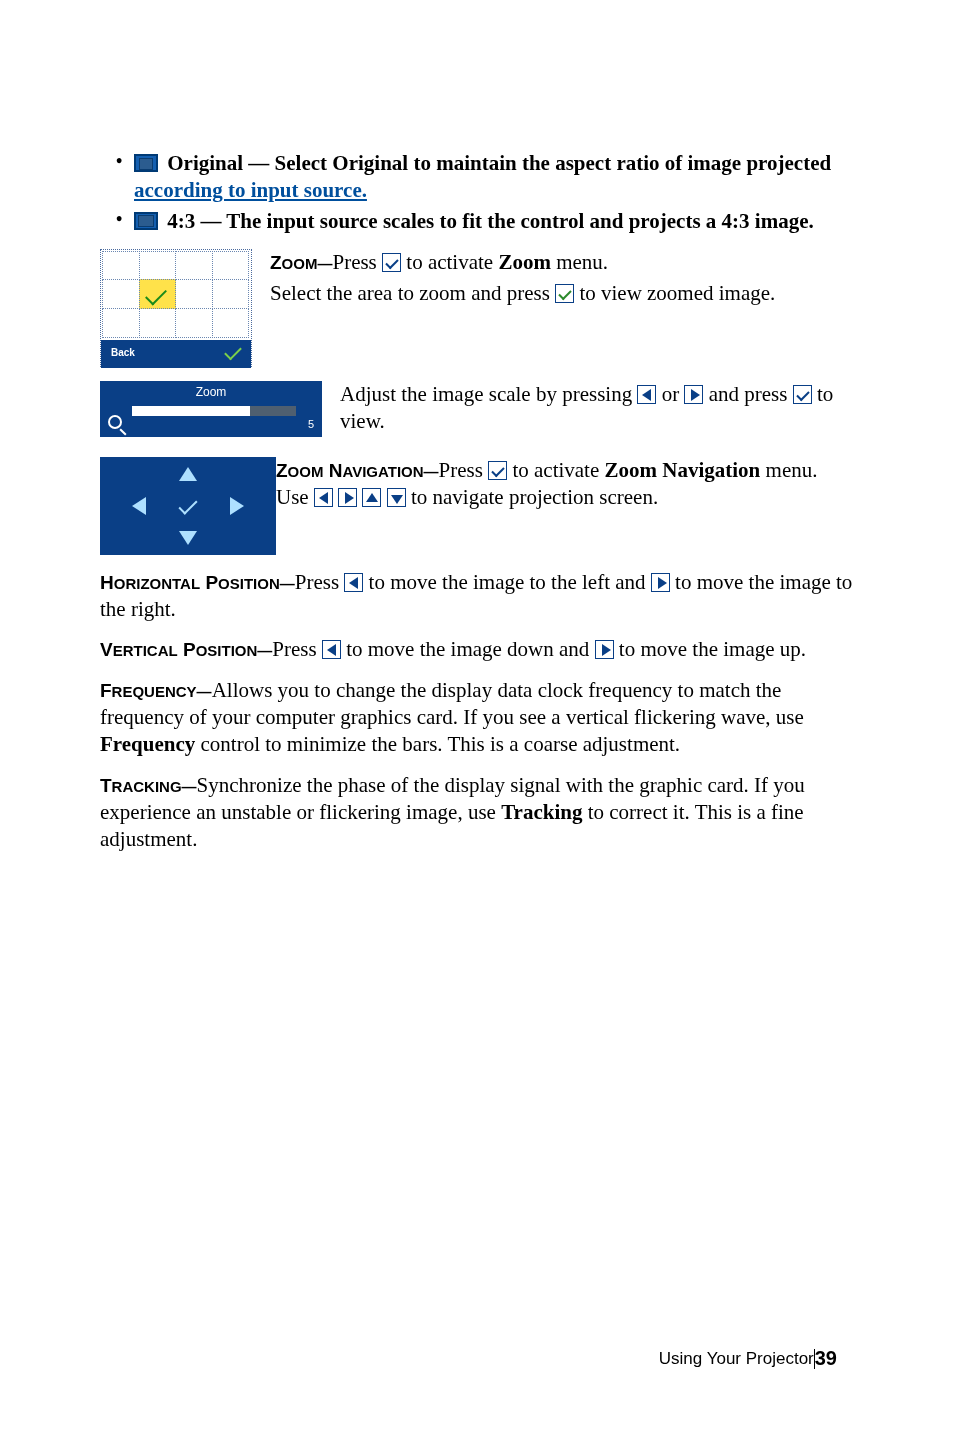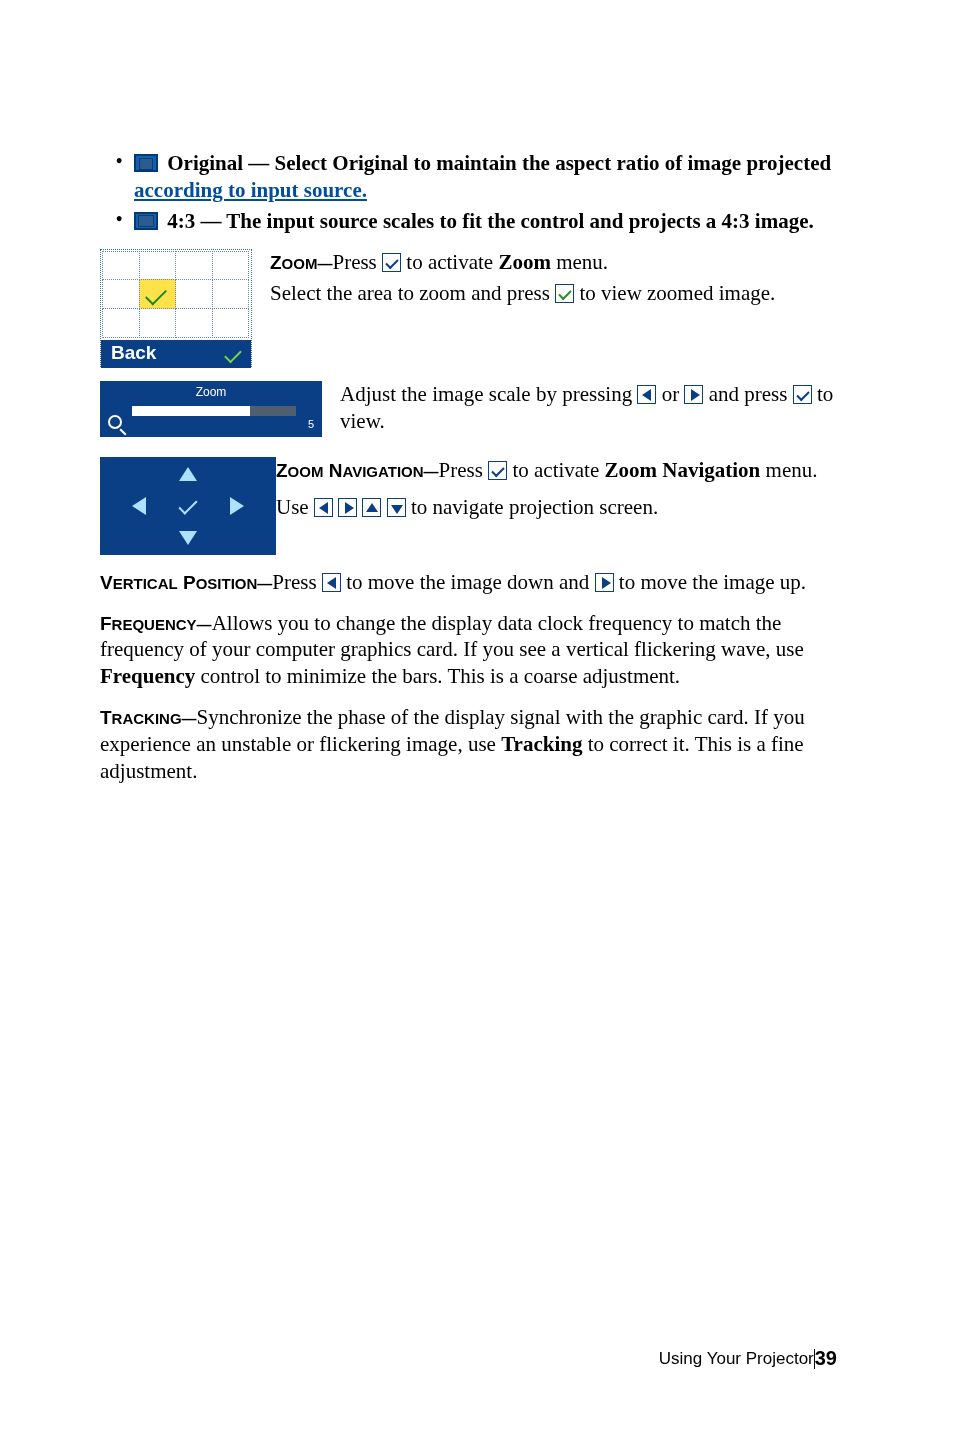--- a/index.html
+++ b/index.html
@@ -49,21 +49,21 @@
   }
   .zoom-grid div { border:1px dotted #6b87b1; margin:-1px 0 0 -1px; }
   .zoom-grid .sel { background:#ffe24a; position:relative; }
   .zoom-grid .sel::after {
     content:""; position:absolute; left:6px; top:9px; width:18px; height:9px;
     border-left:2px solid #1a8a1a; border-bottom:2px solid #1a8a1a;
     transform: rotate(-45deg);
   }
   .zoom-back {
     height:28px; background:#0a3f86; color:#fff; font-family: Arial, sans-serif;
-    font-size:19px; font-weight:bold; display:flex; align-items:center;
+    font-size:10px; font-weight:bold; display:flex; align-items:center;
     justify-content: space-between; padding:0 10px;
   }
   .zoom-back .chk::after {
     content:""; display:inline-block; width:14px; height:7px;
     border-left:2px solid #7bd04a; border-bottom:2px solid #7bd04a;
     transform: rotate(-45deg);
   }
 
   .zoom-text { flex:1; }
 
@@ -237,26 +237,29 @@
       <div class="arr up"></div>
       <div class="arr down"></div>
       <div class="arr left"></div>
       <div class="arr right"></div>
       <div class="chk"></div>
     </div>
     <div style="flex:1;">
       <div>
         <span class="smallcaps">Z</span><span class="smallcaps sc-sm">OOM</span><span class="smallcaps"> N</span><span class="smallcaps sc-sm">AVIGATION—</span><span>Press </span><span class="key check"></span><span> to activate </span><span class="strong-body">Zoom Navigation</span><span> menu.</span>
       </div>
-      <div style="margin-top:10px;">
+      <div style="margin-top:0;">
         <span>Use </span><span class="key left"></span> <span class="key right"></span> <span class="key up"></span> <span class="key down"></span><span> to navigate projection screen.</span>
       </div>
     </div>
   </div>
 
+  <div class="para">
+    <span class="smallcaps">H</span><span class="smallcaps sc-sm">ORIZONTAL</span><span class="smallcaps"> P</span><span class="smallcaps sc-sm">OSITION—</span><span>Press </span><span class="key left"></span><span> to move the image to the left and </span><span class="key right"></span><span> to move the image to the right.</span>
+  </div>
 
   <div class="para">
     <span class="smallcaps">V</span><span class="smallcaps sc-sm">ERTICAL</span><span class="smallcaps"> P</span><span class="smallcaps sc-sm">OSITION—</span><span>Press </span><span class="key left"></span><span> to move the image down and </span><span class="key right"></span><span> to move the image up.</span>
   </div>
 
   <div class="para">
     <span class="smallcaps">F</span><span class="smallcaps sc-sm">REQUENCY—</span><span>Allows you to change the display data clock frequency to match the frequency of your computer graphics card. If you see a vertical flickering wave, use </span><span class="strong-body">Frequency</span><span> control to minimize the bars. This is a coarse adjustment.</span>
   </div>
 
   <div class="para">

